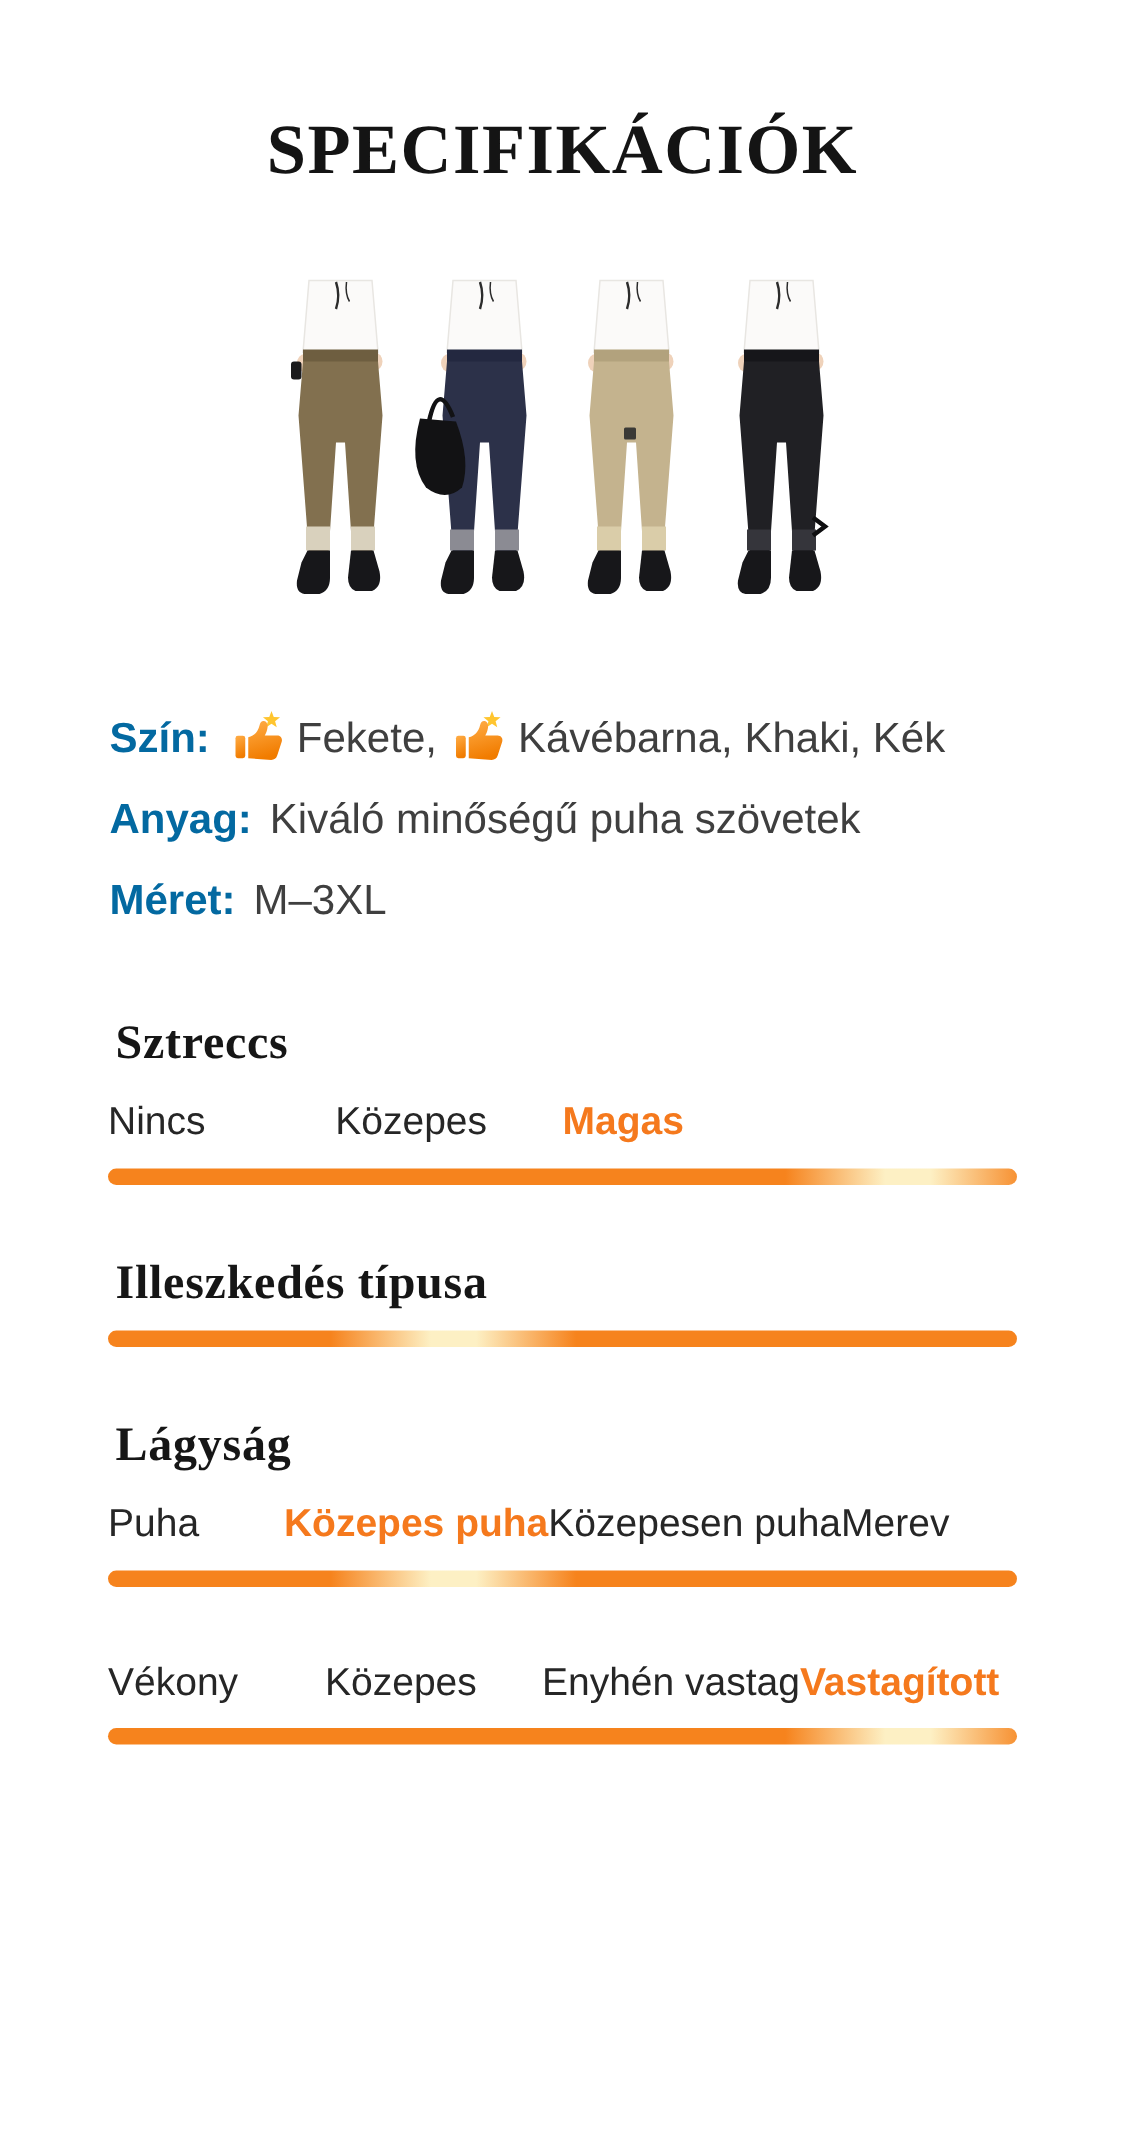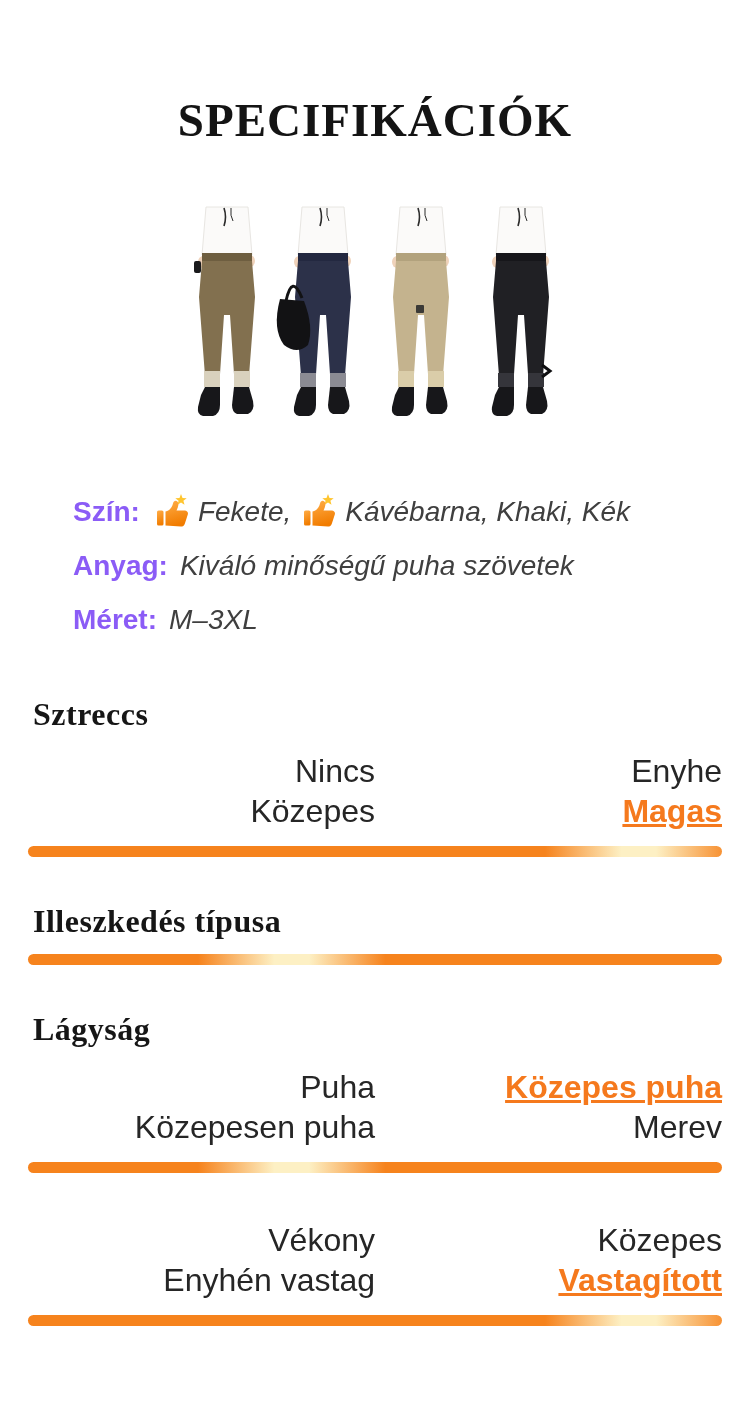--- a/index.html
+++ b/index.html
@@ -17,21 +17,21 @@
     position:relative;
     width:750px;
     height:1428px;
     margin:0 auto;
     background:#ffffff;
     overflow:hidden;
   }
   
   .page-title{
     margin:0;
-    padding-top:93px;
+    padding-top:73px;
     text-align:center;
     font-family:"Liberation Serif", serif;
     font-weight:700;
     font-size:47px;
     line-height:1.15;
     letter-spacing:1px;
     color:var(--text-dark);
   }
   
   .image-wrap{
@@ -47,60 +47,59 @@
   .spec-row{
     display:flex;
     align-items:center;
     height:54px;
     font-size:28px;
     color:var(--text-value);
     white-space:nowrap;
   }
   .spec-label{
     font-weight:700;
-    color:#8b5cf6;
+    color:#0369a1;
     margin-right:12px;
   }
-  .spec-value{margin-right:8px;font-style:italic;}
+  .spec-value{margin-right:8px;}
   .thumb{
     width:36px;height:36px;
     margin:0 8px 0 2px;
     display:inline-flex;
     align-items:flex-end;
   }
   
   .sections{
-    padding:0 28px;
+    padding:0 72px;
     margin-top:50px;
   }
   .spec-section{margin-bottom:47px;}
   .sec-title{
     margin:0 0 0 5px;
     font-family:"Liberation Serif", serif;
     font-weight:700;
     font-size:32px;
     line-height:1.1;
     color:#161616;
     letter-spacing:0.5px;
   }
   .options{
     display:grid;
-    grid-template-columns:repeat(2,1fr);
+    grid-template-columns:repeat(4,1fr);
     margin-top:19px;
-    font-size:32px;
+    font-size:26px;
     line-height:1.25;
     color:var(--text-option);
-    text-align:right;
+    text-align:left;
     white-space:nowrap;
   }
   .option{display:block;}
   .option.selected{
     color:var(--accent);
     font-weight:700;
-    text-decoration:underline;
   }
   .bar{
     height:11px;
     border-radius:6px;
     margin-top:15px;
     background:var(--bar-orange);
   }
 </style>
 </head>
 <body>
@@ -214,21 +213,20 @@
       <span class="spec-value">M–3XL</span>
     </div>
   </div>
 
   <div class="sections">
 
     <section class="spec-section">
       <h2 class="sec-title">Sztreccs</h2>
       <div class="options">
         <span class="option">Nincs</span>
-        <span class="option">Enyhe</span>
         <span class="option">Közepes</span>
         <span class="option selected">Magas</span>
       </div>
       <div class="bar" style="background: linear-gradient(90deg, var(--bar-orange) 0%, var(--bar-orange) 74.5%, var(--bar-cream) 85.5%, var(--bar-cream) 90.5%, var(--bar-orange) 101.5%, var(--bar-orange) 100%);"></div>
     </section>
 
     <section class="spec-section">
       <h2 class="sec-title">Illeszkedés típusa</h2>
       <div class="bar" style="background: linear-gradient(90deg, var(--bar-orange) 0%, var(--bar-orange) 24.5%, var(--bar-cream) 35.5%, var(--bar-cream) 40.5%, var(--bar-orange) 51.5%, var(--bar-orange) 100%);"></div>
     </section>

